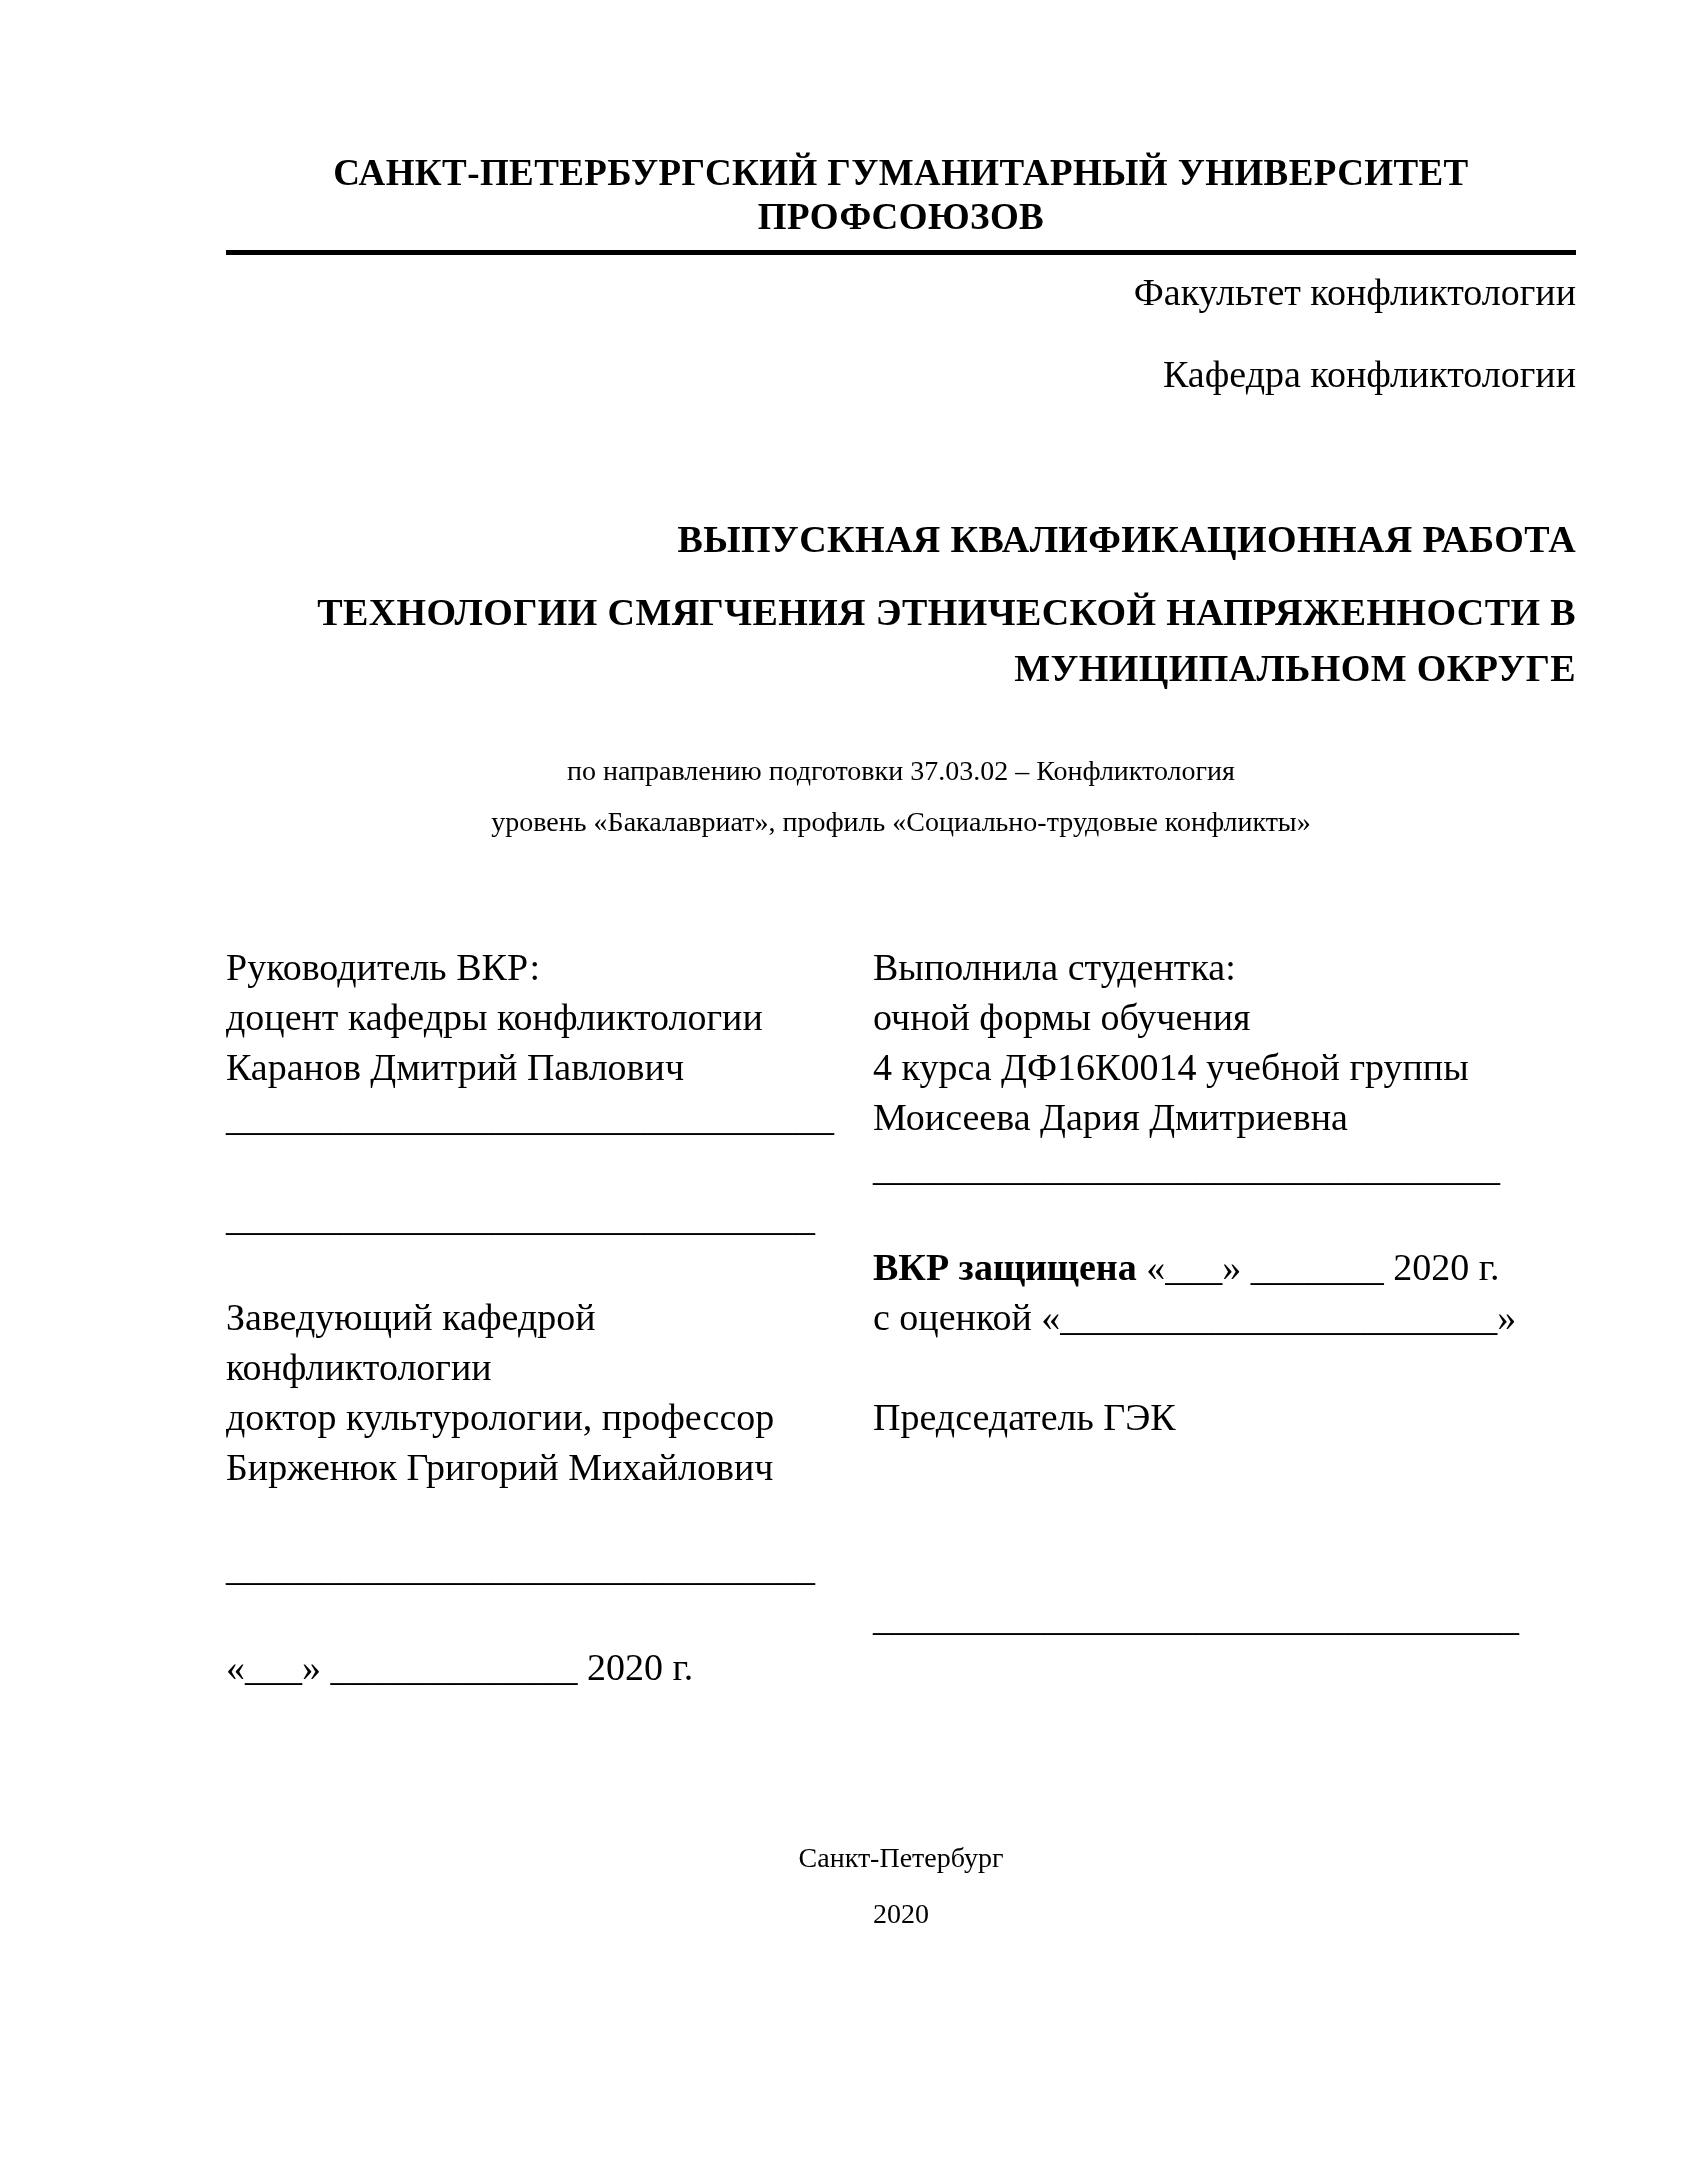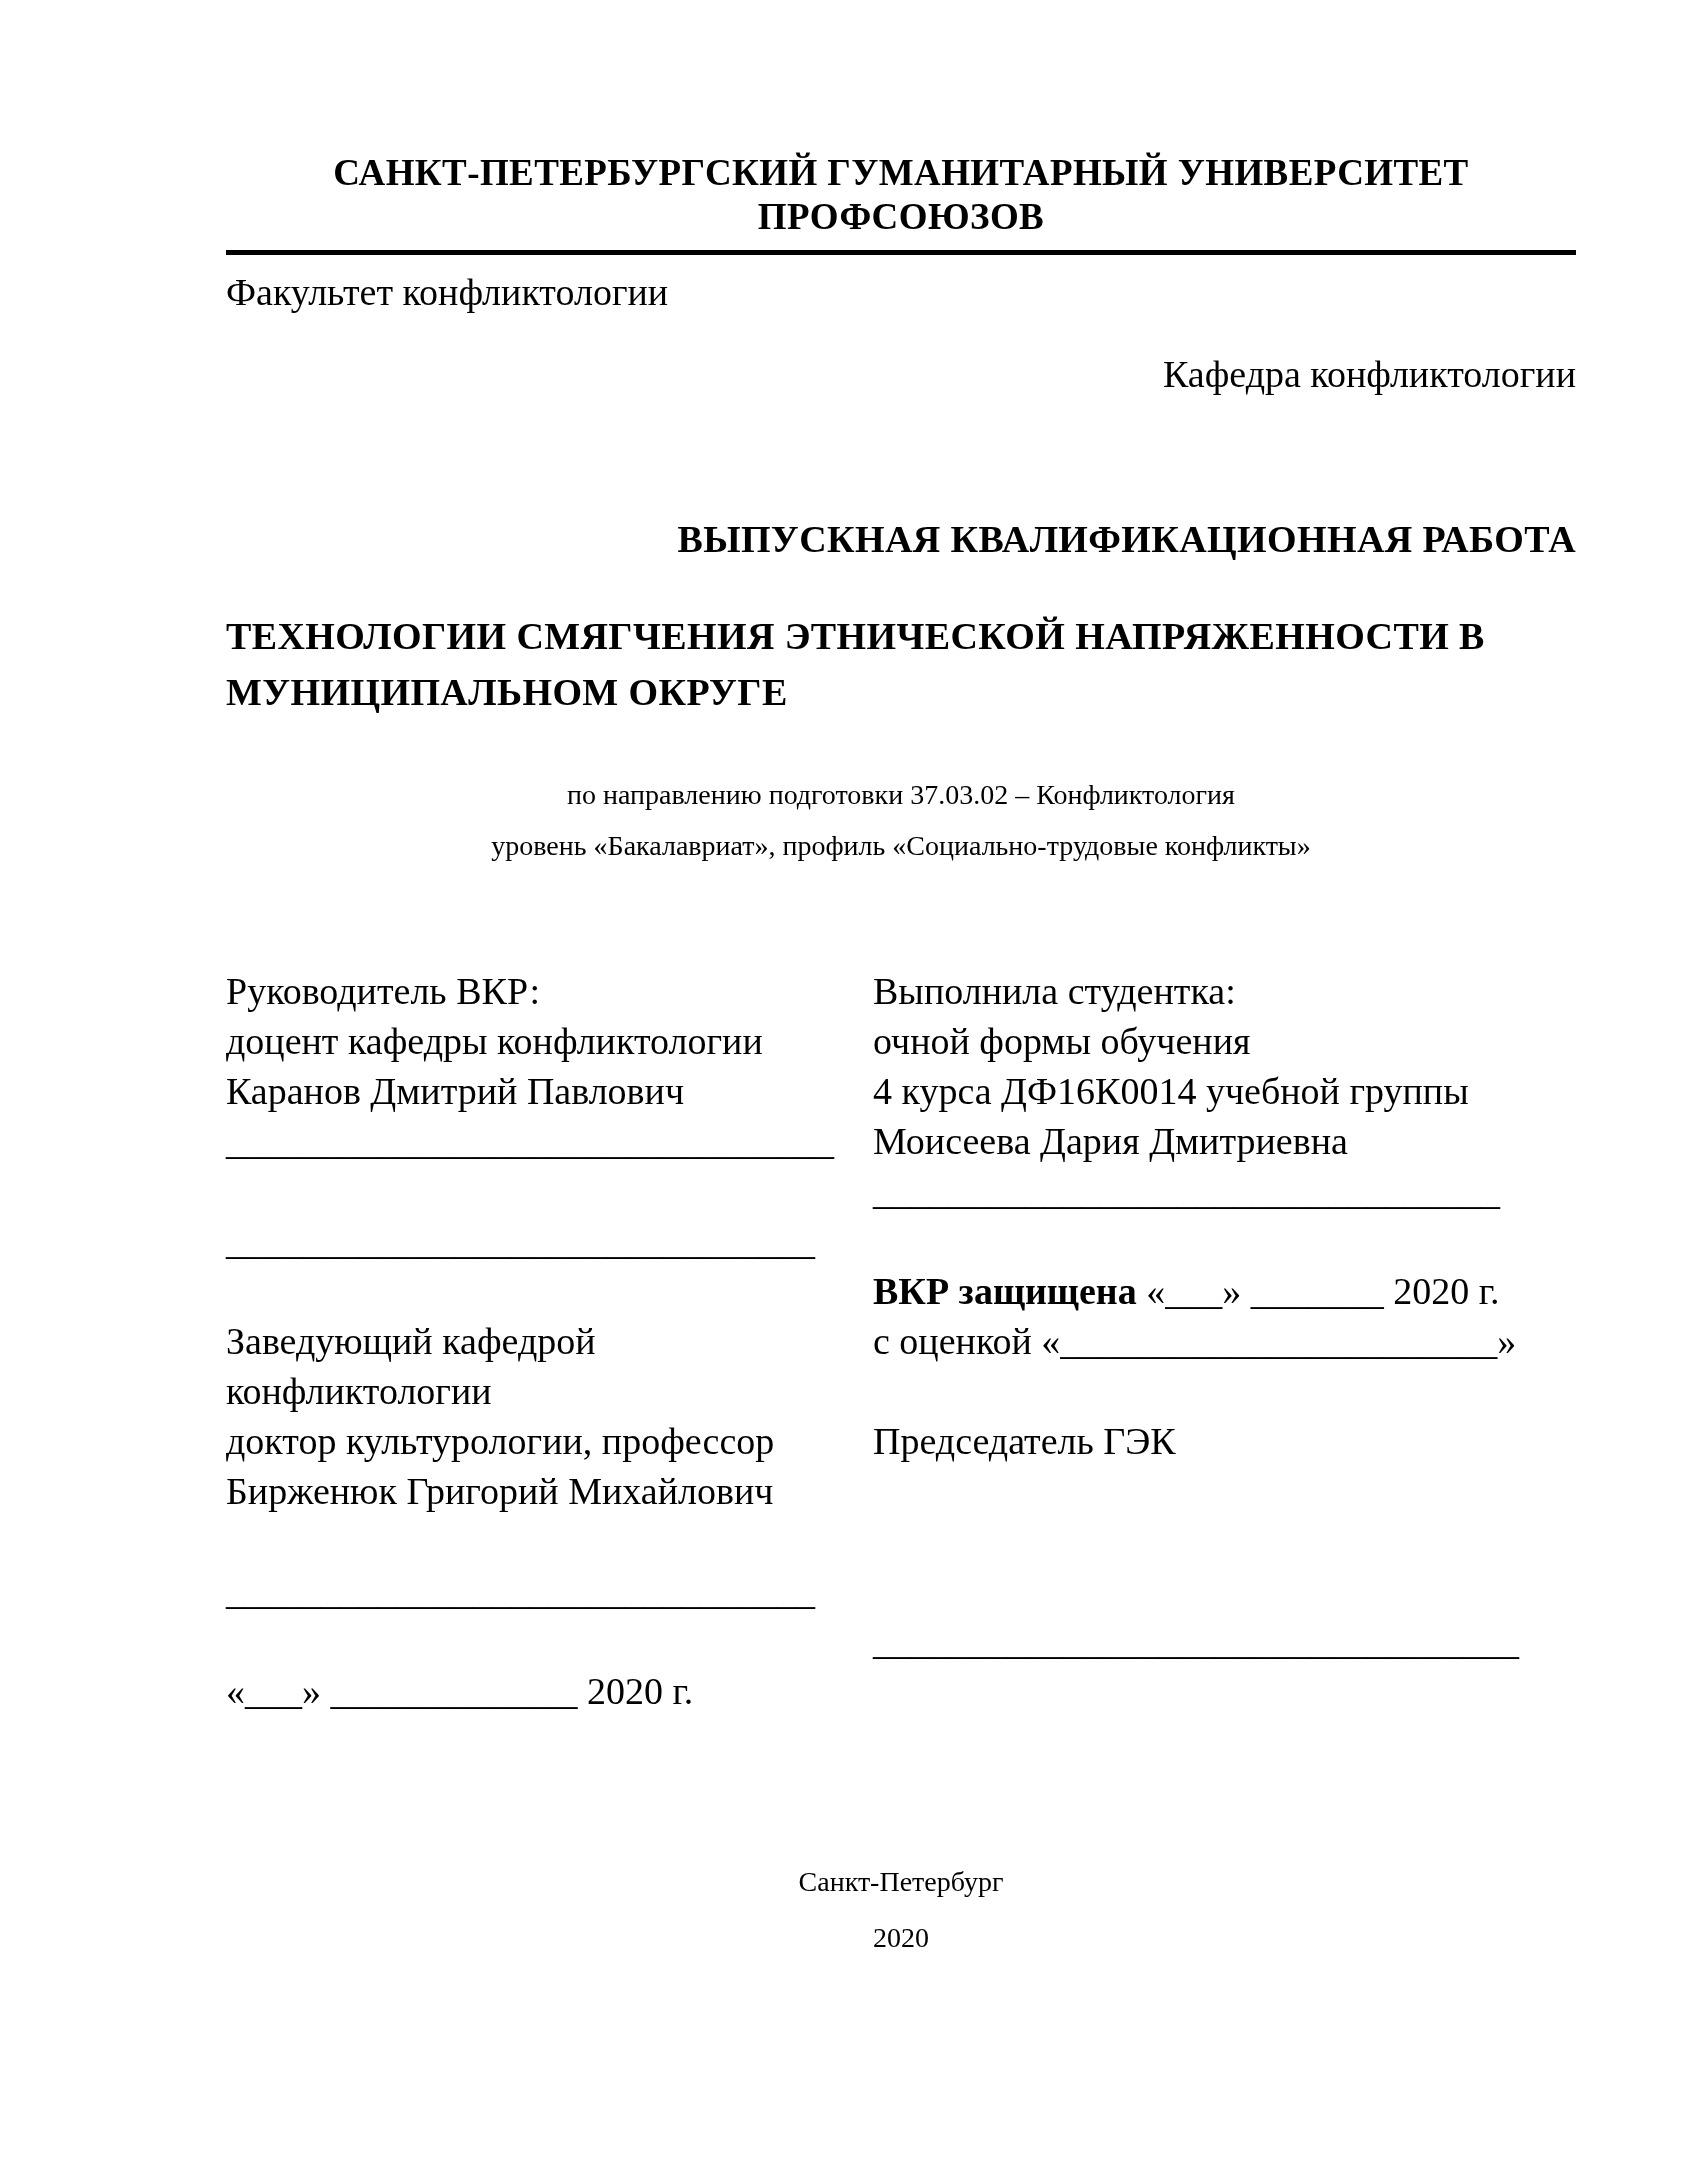--- a/index.html
+++ b/index.html
@@ -21,45 +21,45 @@
   .header-university {
     text-align: center;
     font-weight: bold;
     font-size: 37px;
     line-height: 44px;
     padding-bottom: 11px;
     border-bottom: 5.6px solid #000000;
     letter-spacing: 0.4px;
   }
   .faculty {
-    text-align: left;
+    text-align: right;
     font-size: 38px;
     line-height: 49px;
     margin-top: 12.7px;
   }
   .department {
     text-align: right;
     font-size: 38px;
     line-height: 49px;
     margin-top: 33px;
   }
   .work-type {
     text-align: right;
     font-weight: bold;
     font-size: 38px;
     line-height: 49px;
     margin-top: 116px;
     letter-spacing: 0.4px;
   }
   .thesis-title {
-    text-align: left;
+    text-align: right;
     font-weight: bold;
     font-size: 38px;
     line-height: 56px;
-    margin-top: 44px;
+    margin-top: 20px;
     letter-spacing: 0.4px;
   }
   .program-block {
     text-align: center;
     font-size: 28px;
     line-height: 51px;
     margin-top: 49px;
   }
   .columns {
     display: flex;

